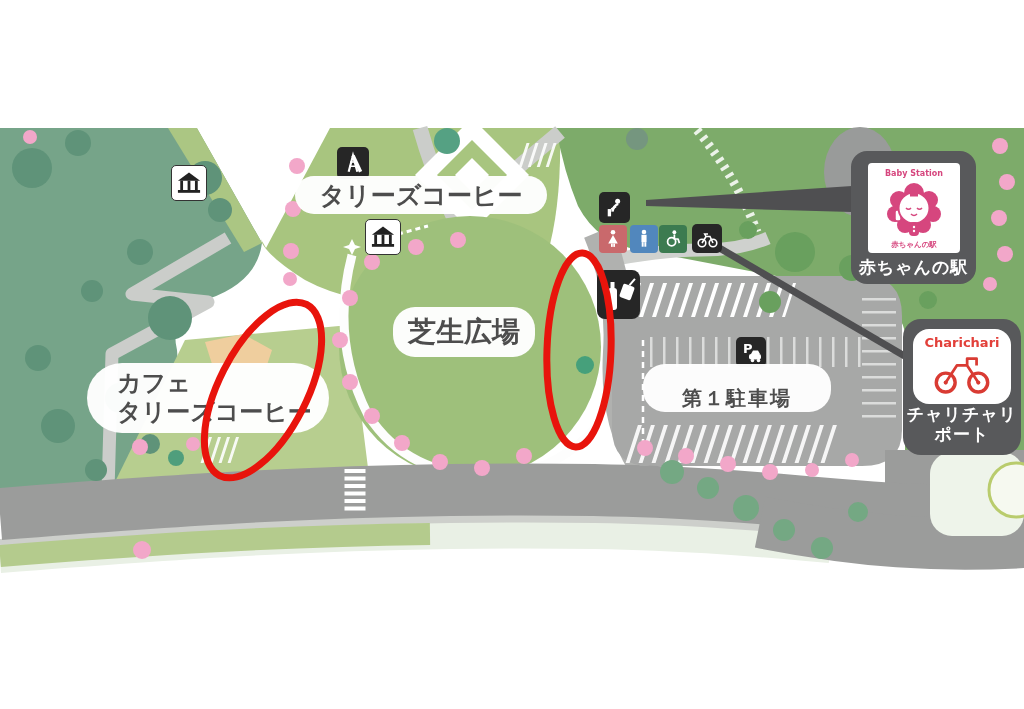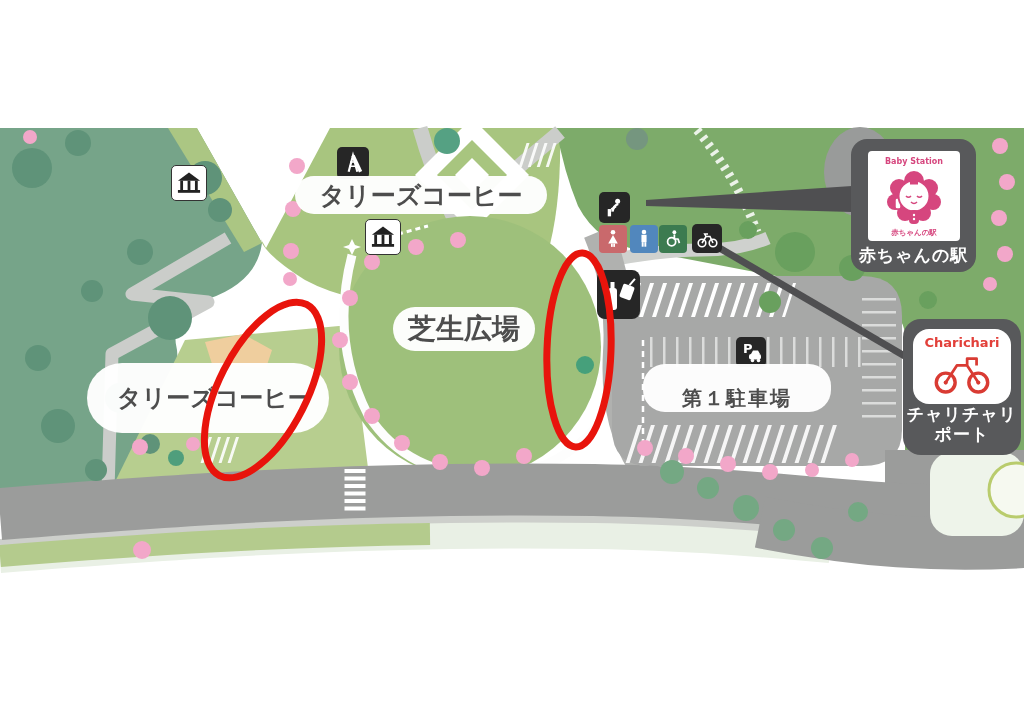--- a/index.html
+++ b/index.html
@@ -2,30 +2,30 @@
 <html><head>
 <meta charset="utf-8">
 <style>
   html,body{margin:0;padding:0;background:#fff;}
   #stage{position:relative;width:1024px;height:709px;overflow:hidden;background:#fff;
          font-family:"DejaVu Sans",sans-serif;}
   #terrain{position:absolute;left:0;top:0;z-index:0;}
   .pill{position:absolute;z-index:10;background:rgba(255,255,255,.97);color:#4d4d4d;
         font-weight:700;display:flex;align-items:center;justify-content:center;}
   .pill-play{left:295px;top:176px;width:252px;height:38px;border-radius:19px;font-size:25px;}
-  .pill-lawn{left:393px;top:307px;width:142px;height:44px;border-radius:22px;font-size:28px;}
+  .pill-lawn{left:393px;top:307px;width:142px;height:50px;border-radius:22px;font-size:28px;}
   .pill-cafe{left:87px;top:363px;width:242px;height:70px;border-radius:35px;
              justify-content:flex-start;padding-left:30px;box-sizing:border-box;}
   .pill-cafe .lines{font-size:24px;line-height:29px;}
   .pill-parking{left:643px;top:364px;width:188px;height:48px;border-radius:22px;font-size:20px;letter-spacing:2px;align-items:flex-end;}
   .tile{position:absolute;z-index:9;display:flex;align-items:center;justify-content:center;border-radius:5px;}
   .tile-dark{background:#262626;}
   .tile-frame{background:#fff;border:1.5px solid #333;box-sizing:border-box;}
   .badge{position:absolute;z-index:20;background:#58595b;color:#fff;text-align:center;}
-  .badge-baby{left:851px;top:139px;width:125px;height:133px;border-radius:16px;}
+  .badge-baby{left:851px;top:151px;width:125px;height:133px;border-radius:16px;}
   .badge-baby .card{margin:12px auto 0;width:92px;height:90px;background:#fff;border-radius:4px;overflow:hidden;}
   .badge-baby .blabel{margin-top:3px;font-size:17px;font-weight:700;letter-spacing:1px;}
   .badge-chari{left:903px;top:319px;width:118px;height:136px;border-radius:18px;}
   .badge-chari .card{margin:10px auto 0;width:98px;height:75px;background:#fff;border-radius:16px;overflow:hidden;}
   .badge-chari .brand{color:#e2403a;font-size:13px;font-weight:700;margin-top:6px;}
   .badge-chari .clabel{margin-top:0;font-size:17px;font-weight:700;line-height:20px;letter-spacing:1px;}
   #annotations{position:absolute;left:0;top:0;z-index:50;pointer-events:none;}
 </style>
 </head>
 <body>
@@ -244,20 +244,21 @@
   </div>
 
   <div class="pill pill-play">
     <span>タリーズコーヒー</span>
   </div>
   <div class="pill pill-lawn">
     <span>芝生広場</span>
   </div>
   <div class="pill pill-cafe">
     <div class="lines">
+      <div>カフェ</div>
       <div>タリーズコーヒー</div>
     </div>
   </div>
   <div class="pill pill-parking">
     <span>第１駐車場</span>
   </div>
 
   <div class="badge badge-baby">
     <div class="card">
       <svg width="92" height="90" viewBox="0 0 92 90">

